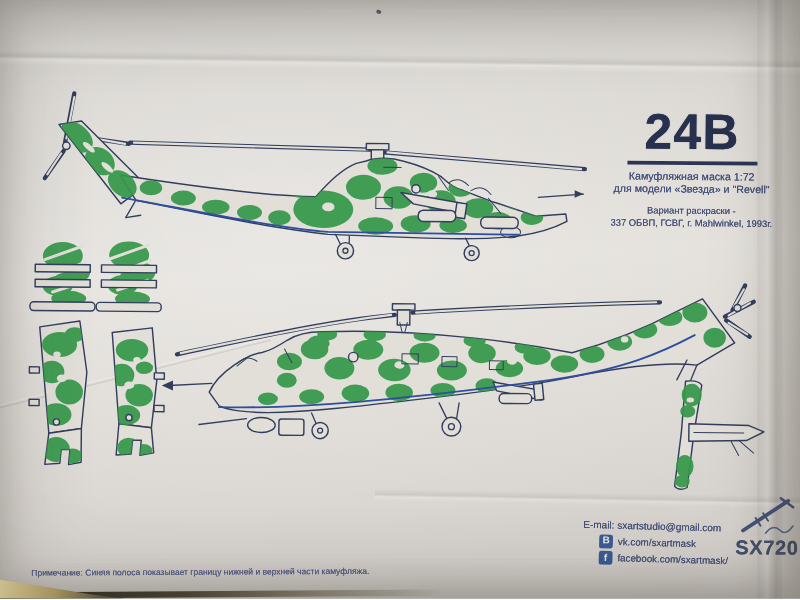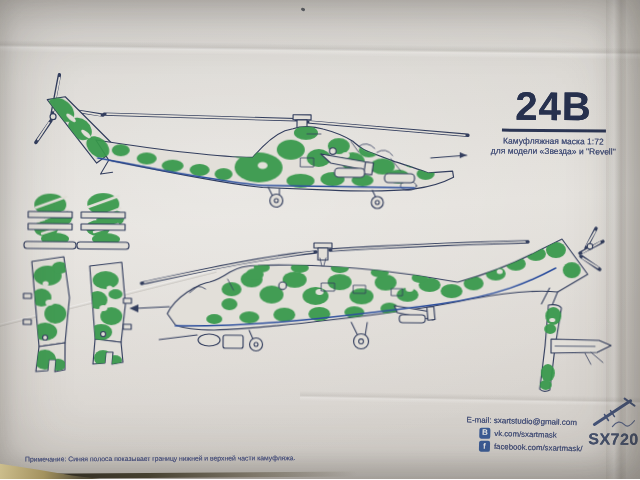--- a/index.html
+++ b/index.html
@@ -352,20 +352,24 @@
       </g>
     </svg>
 
     <div class="title-block">
       <div class="title-code">24B</div>
       <div class="title-rule"></div>
       <div class="title-sub">
         <div>Камуфляжная маска 1:72</div>
         <div>для модели «Звезда» и "Revell"</div>
       </div>
+      <div class="title-variant">
+        <div>Вариант раскраски -</div>
+        <div>337 ОБВП, ГСВГ, г. Mahlwinkel, 1993г.</div>
+      </div>
     </div>
 
     <div class="note">Примечание: Синяя полоса показывает границу нижней и верхней части камуфляжа.</div>
 
     <div class="contact">
       <div class="contact-email">E-mail: sxartstudio@gmail.com</div>
       <div class="contact-row">
         <div class="soc-icon">B</div>
         <div class="soc-label">vk.com/sxartmask</div>
       </div>

